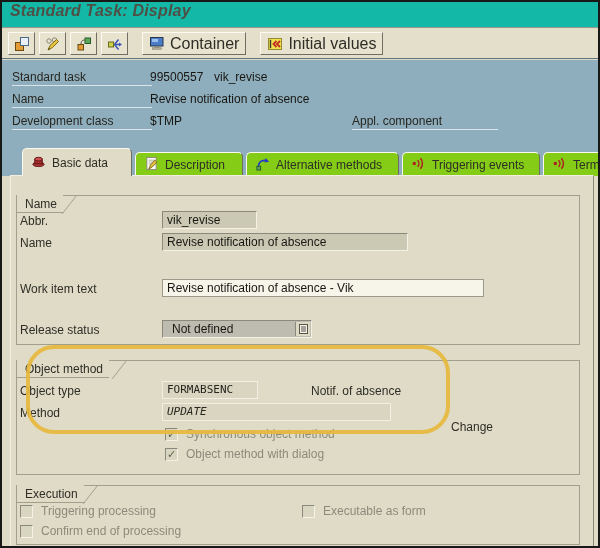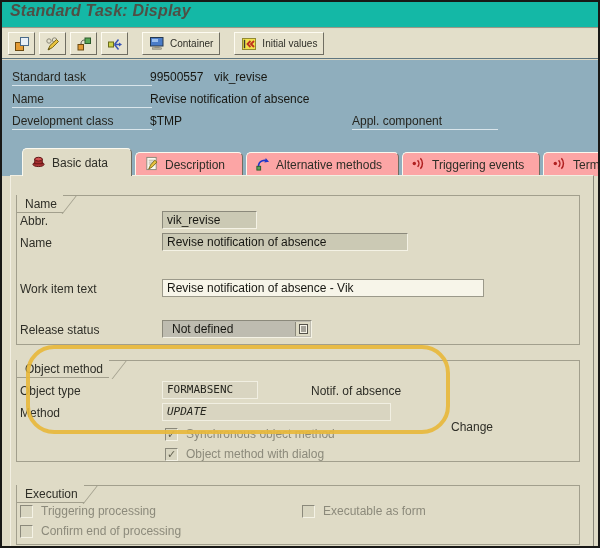--- a/index.html
+++ b/index.html
@@ -20,37 +20,37 @@
   .toolbar {
     position:absolute; left:0; top:27px; right:0; height:30px;
     background:#E3DFCA; border-bottom:1px solid #5F7680;
     display:flex; align-items:center; gap:4px; padding-left:6px;
   }
   .tbtn {
     height:23px; background:#E7E3CE;
     border-top:1px solid #FDFBF1; border-left:1px solid #FDFBF1;
     border-bottom:1px solid #706E62; border-right:1px solid #706E62;
     display:inline-flex; align-items:center; gap:5px; padding:0 6px;
-    font-size:10px; color:#2E2E27; cursor:pointer;
+    font-size:16px; color:#2E2E27; cursor:pointer;
   }
   .tbtn.iconic { width:27px; justify-content:center; padding:0; }
   .tbtn svg { display:block; }
   .tb-gap { width:6px; }
   
   .hdr { position:absolute; left:0; top:58px; right:0; height:87px; background:#8FAEBD; }
   .hlbl {
     position:absolute; color:#262620; min-width:140px;
     border-bottom:1px solid #D9E5EB; padding-bottom:1px;
   }
   .hval { position:absolute; color:#171712; }
   
   .tabstrip { position:absolute; left:0; top:145px; right:0; height:29px; background:#8FAEBD; }
   .tab {
     position:absolute; bottom:0; height:24px;
-    background:#fca5a5;
+    background:#84cc16;
     border-top:1px solid #FBF9EF; border-left:1px solid #FBF9EF; border-right:1px solid #6F6D60;
     border-radius:5px 5px 0 0;
     display:flex; align-items:center; gap:6px; padding:0 8px;
     cursor:pointer; white-space:nowrap; overflow:hidden;
   }
   .tab.active { height:28px; background:#DFDBC6; z-index:6; }
   .tab svg { flex:0 0 auto; }
   
   .panel {
     position:absolute; left:8px; top:173px; width:584px; bottom:0;
@@ -269,21 +269,21 @@
   <div class="field f-drop sunken" style="left:160px; top:318px; width:150px;padding-left:9px;">
     <span>Not defined</span>
     <span class="dropbtn">
       <svg width="9" height="10" viewBox="0 0 9 10">
         <rect x="0.5" y="0.5" width="8" height="9" fill="#F6F4E8" stroke="#55534A"></rect>
         <path d="M2,3 H7 M2,5 H7 M2,7 H7" stroke="#55534A"></path>
       </svg>
     </span>
   </div>
 
-  <div class="group" style="left:14px; top:358px; width:564px; height:102px;">
+  <div class="group" style="left:14px; top:358px; width:564px; height:115px;">
     <span class="gtitle">Object method</span>
     <span class="gslant" style="left:102px;"></span>
   </div>
   <span class="lbl" style="left:18px; top:382px;">Object type</span>
   <div class="field f-mono" style="left:160px; top:379px; width:96px;">
     <span>FORMABSENC</span>
   </div>
   <span class="desc" style="left:265px; top:382px;">Notif. of absence</span>
   <span class="lbl" style="left:18px; top:404px;">Method</span>
   <div class="field f-mono" style="left:160px; top:401px; width:229px;font-style:italic;">

